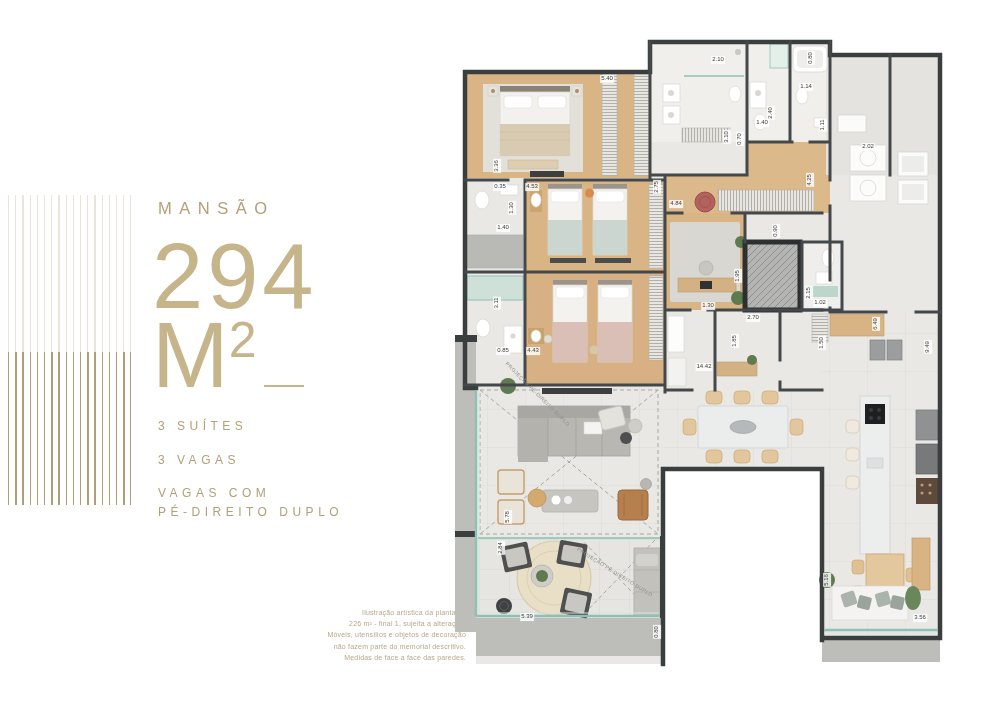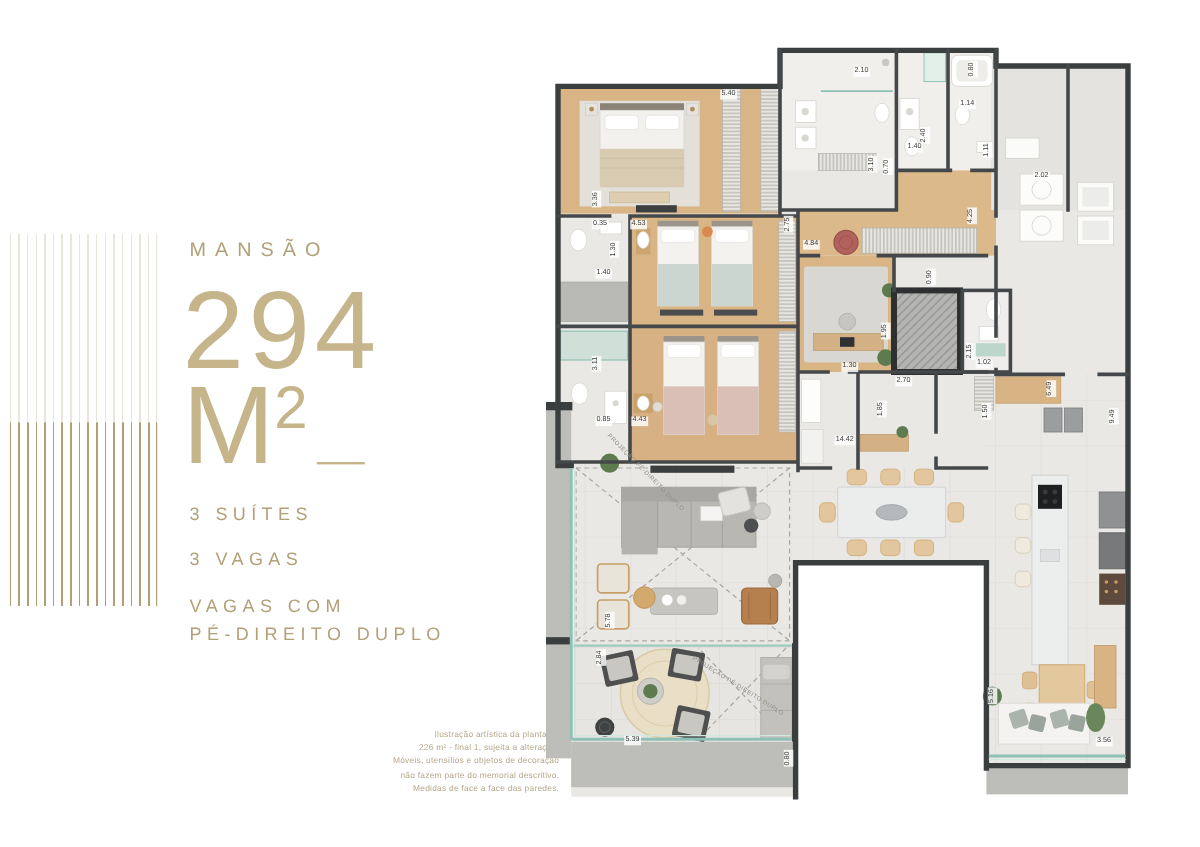--- a/index.html
+++ b/index.html
@@ -11,21 +11,21 @@
   #deco-lines .seg-bottom{height:153px;background:repeating-linear-gradient(to right,#b19e76 0 1.4px,transparent 1.4px 7.2px);}
   #brand-title{position:absolute;left:158px;top:194px;color:#b2a078;font-size:16.5px;
                letter-spacing:7.5px;line-height:1.8;font-weight:400;}
   #area-big{position:absolute;left:152px;top:234px;color:#c6b48b;font-weight:100;line-height:.92;}
   #area-big .num{font-size:92px;letter-spacing:4px;}
   #area-big .unit-row{display:flex;align-items:flex-start;margin-top:-6px;}
   #area-big .unit-m{font-size:92px;}
   #area-big .unit-exp{font-size:50px;margin-top:4px;}
   #area-underscore{display:inline-block;width:40px;border-bottom:2.5px solid #c6b48b;
                    align-self:flex-end;margin:0 0 10px 8px;}
-  #feature-list{position:absolute;left:158px;top:417px;color:#b2a078;font-size:15px;
+  #feature-list{position:absolute;left:158px;top:417px;color:#b2a078;font-size:12px;
                 letter-spacing:4.5px;line-height:1.55;}
   #feature-list .feature{margin-bottom:15px;white-space:pre-line;}
   
   #disclaimer{position:absolute;left:318px;top:607px;width:148px;text-align:right;
               color:#b6a88b;font-size:7px;line-height:1.6;letter-spacing:.2px;}
   
   #plan{position:absolute;left:450px;top:30px;width:500px;height:640px;}
   #plan svg{position:absolute;left:0;top:0;}
   #dim-layer,#proj-layer{position:absolute;left:0;top:0;width:100%;height:100%;pointer-events:none;}
   .dim{position:absolute;font-size:6px;color:#3e3e3c;background:rgba(255,255,255,.82);

